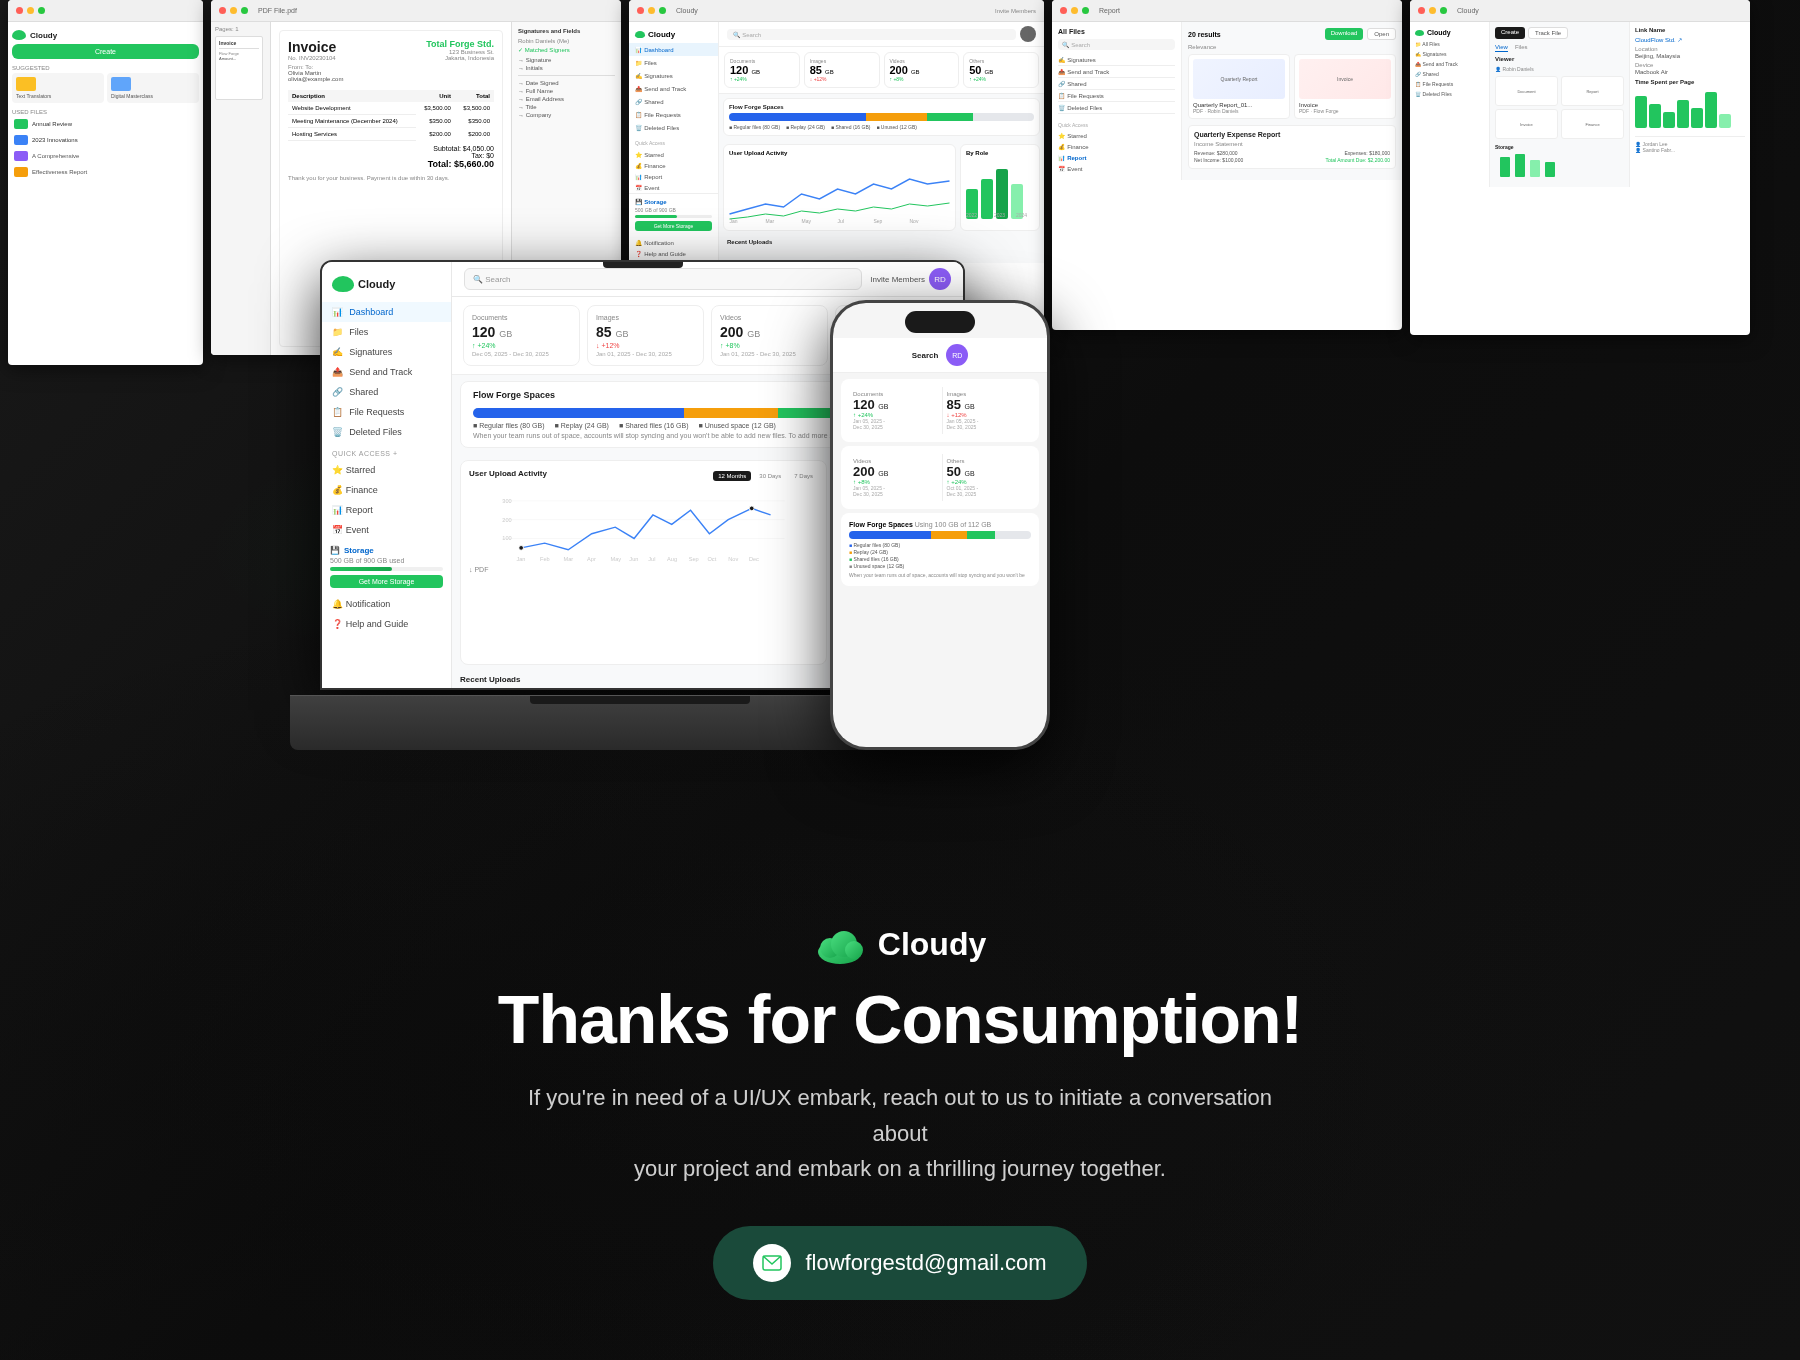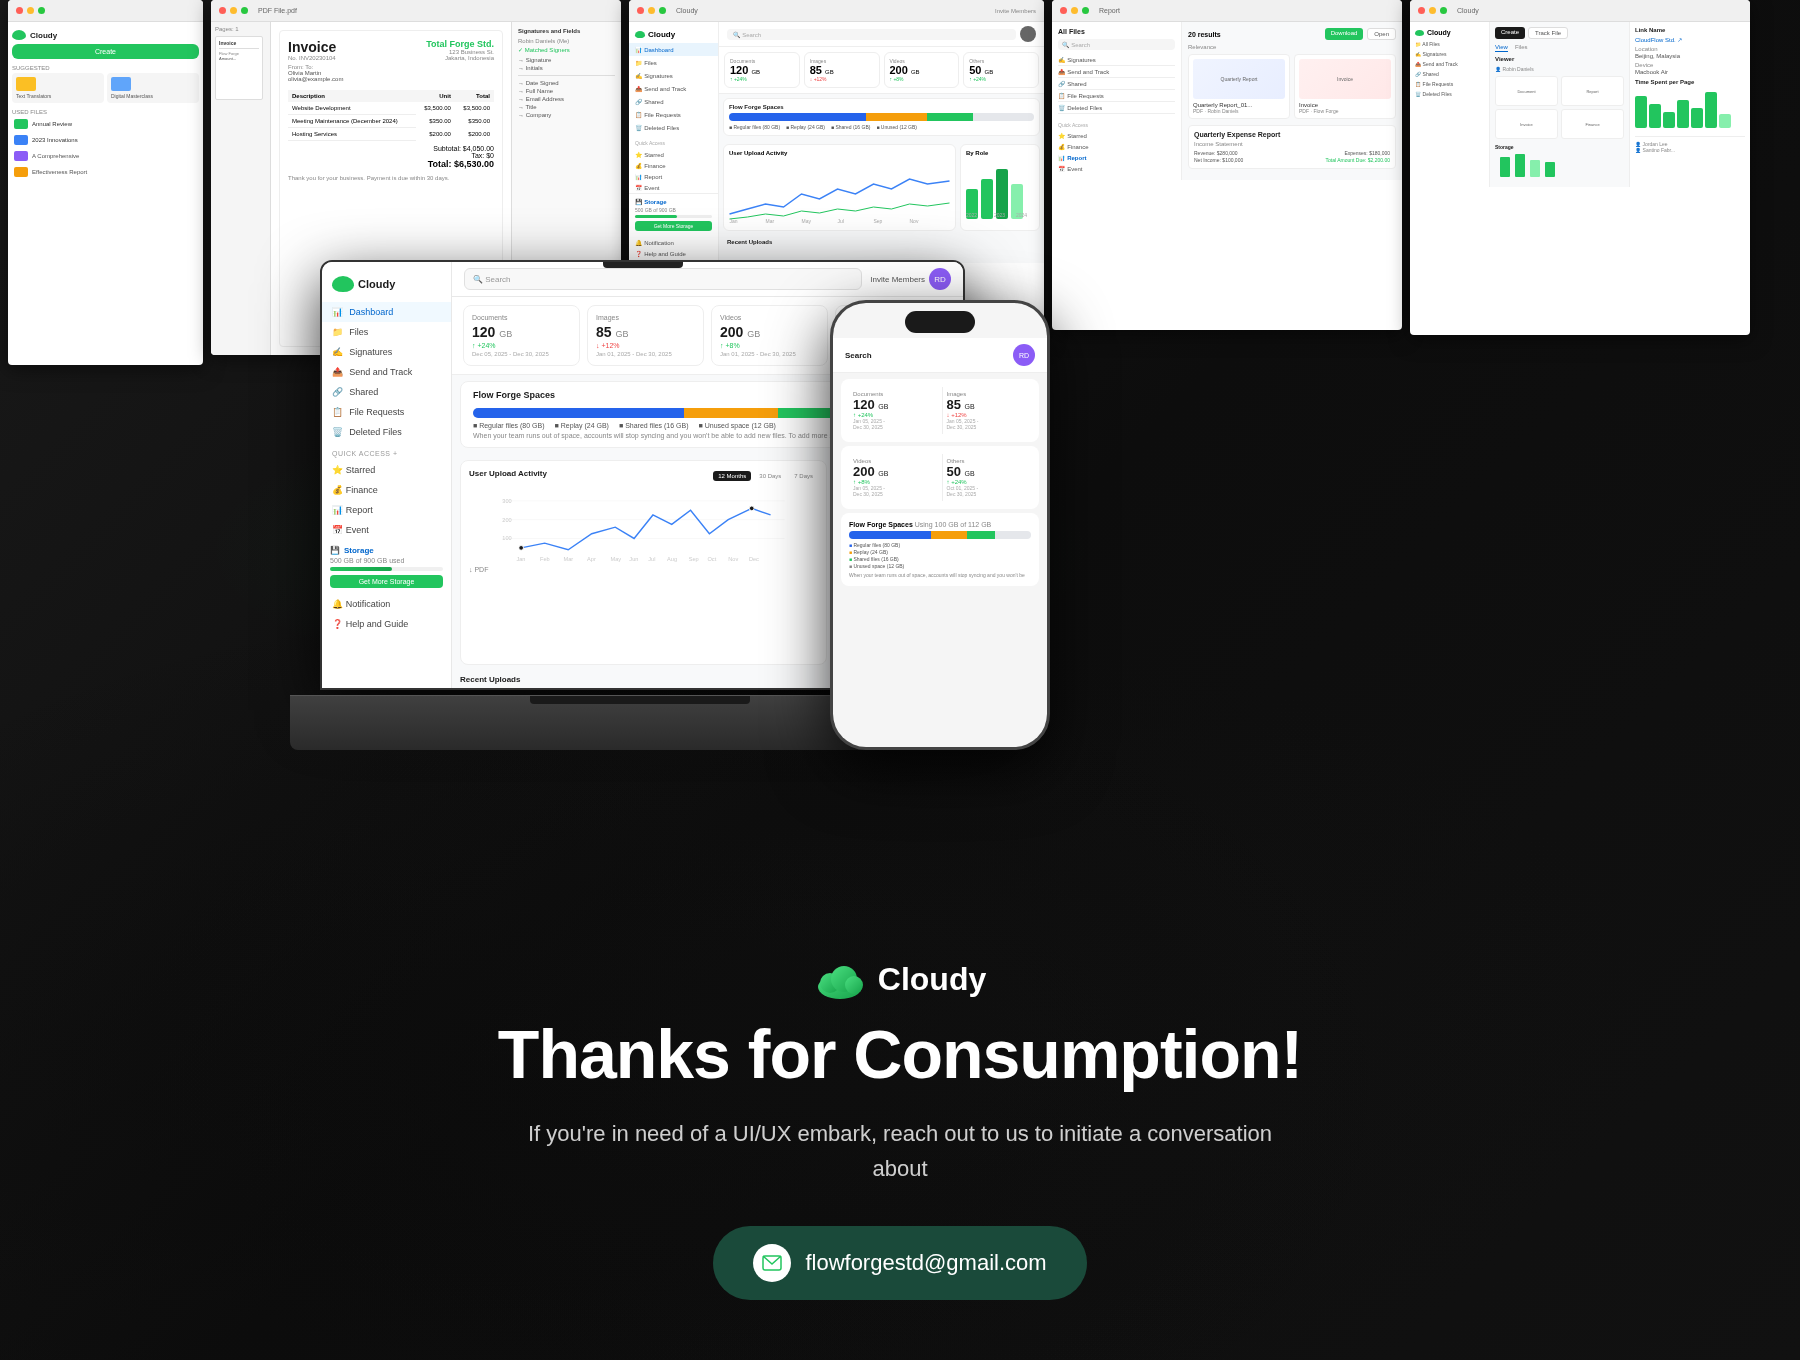--- a/index.html
+++ b/index.html
@@ -460,21 +460,21 @@
       height: 100%;
       background: #f5f5f5;
       font-size: 8px;
     }
 
     .phone-top-bar {
       background: #fff;
       padding: 6px 12px;
       display: flex;
       align-items: center;
-      justify-content: space-between;
+      justify-content: center;
       border-bottom: 1px solid #eee;
       margin-bottom: 6px;
       gap: 8px;
     }
 
     .phone-stat {
       background: #fff;
       border-radius: 8px;
       margin: 4px 8px;
       padding: 8px;
@@ -616,21 +616,21 @@
               <tr>
                   <td style="padding:3px 4px;border-bottom:1px solid #eee;">Hosting Services</td>
                   <td style="padding:3px 4px;text-align:right;">$200.00</td>
                   <td style="padding:3px 4px;text-align:right;">$200.00</td>
                 </tr>
             </tbody>
           </table>
           <div style="text-align:right;margin-top:4px;font-size:7px;">
             <div>Subtotal: $4,050.00</div>
             <div>Tax: $0</div>
-            <div style="font-weight:700;font-size:9px;">Total: $6,530.00</div>
+            <div style="font-weight:700;font-size:9px;">Total: $5,660.00</div>
           </div>
           <div style="margin-top:6px;font-size:6px;color:#888;">Thank you for your business. Payment is due within 30 days.</div>
         </div>
       </div>
 
       <div style="width:110px;background:#f9f9f9;border-left:1px solid #ddd;padding:6px;font-size:6px;">
         <div style="font-weight:600;color:#333;margin-bottom:4px;">Signatures and Fields</div>
         <div style="color:#888;margin-bottom:2px;">Robin Daniels (Me)</div>
         <div style="color:#22c55e;margin-bottom:4px;">✓ Matched Signers</div>
         <div style="color:#555;margin-bottom:2px;">→ Signature</div>
@@ -1177,20 +1177,21 @@
       <circle cx="30" cy="20" r="13" fill="url(#cloudGrad)"></circle>
       <circle cx="40" cy="26" r="9" fill="url(#cloudGrad)"></circle>
     </svg>
     <div class="brand-name">Cloudy</div>
   </div>
 
   <h1 class="main-title">Thanks for Consumption!</h1>
 
   <p class="subtitle">
     <span>If you're in need of a UI/UX embark, reach out to us to initiate a conversation about</span><br>
+    <span>your project and embark on a thrilling journey together.</span>
   </p>
 
   <button class="email-button">
     <div class="email-icon-circle">
       <svg width="20" height="16" viewBox="0 0 20 16">
         <rect x="1" y="1" width="18" height="14" rx="2" fill="none" stroke="#22c55e" stroke-width="1.5"></rect>
         <polyline points="1,1 10,9 19,1" fill="none" stroke="#22c55e" stroke-width="1.5"></polyline>
       </svg>
     </div>
     <span>flowforgestd@gmail.com</span>

